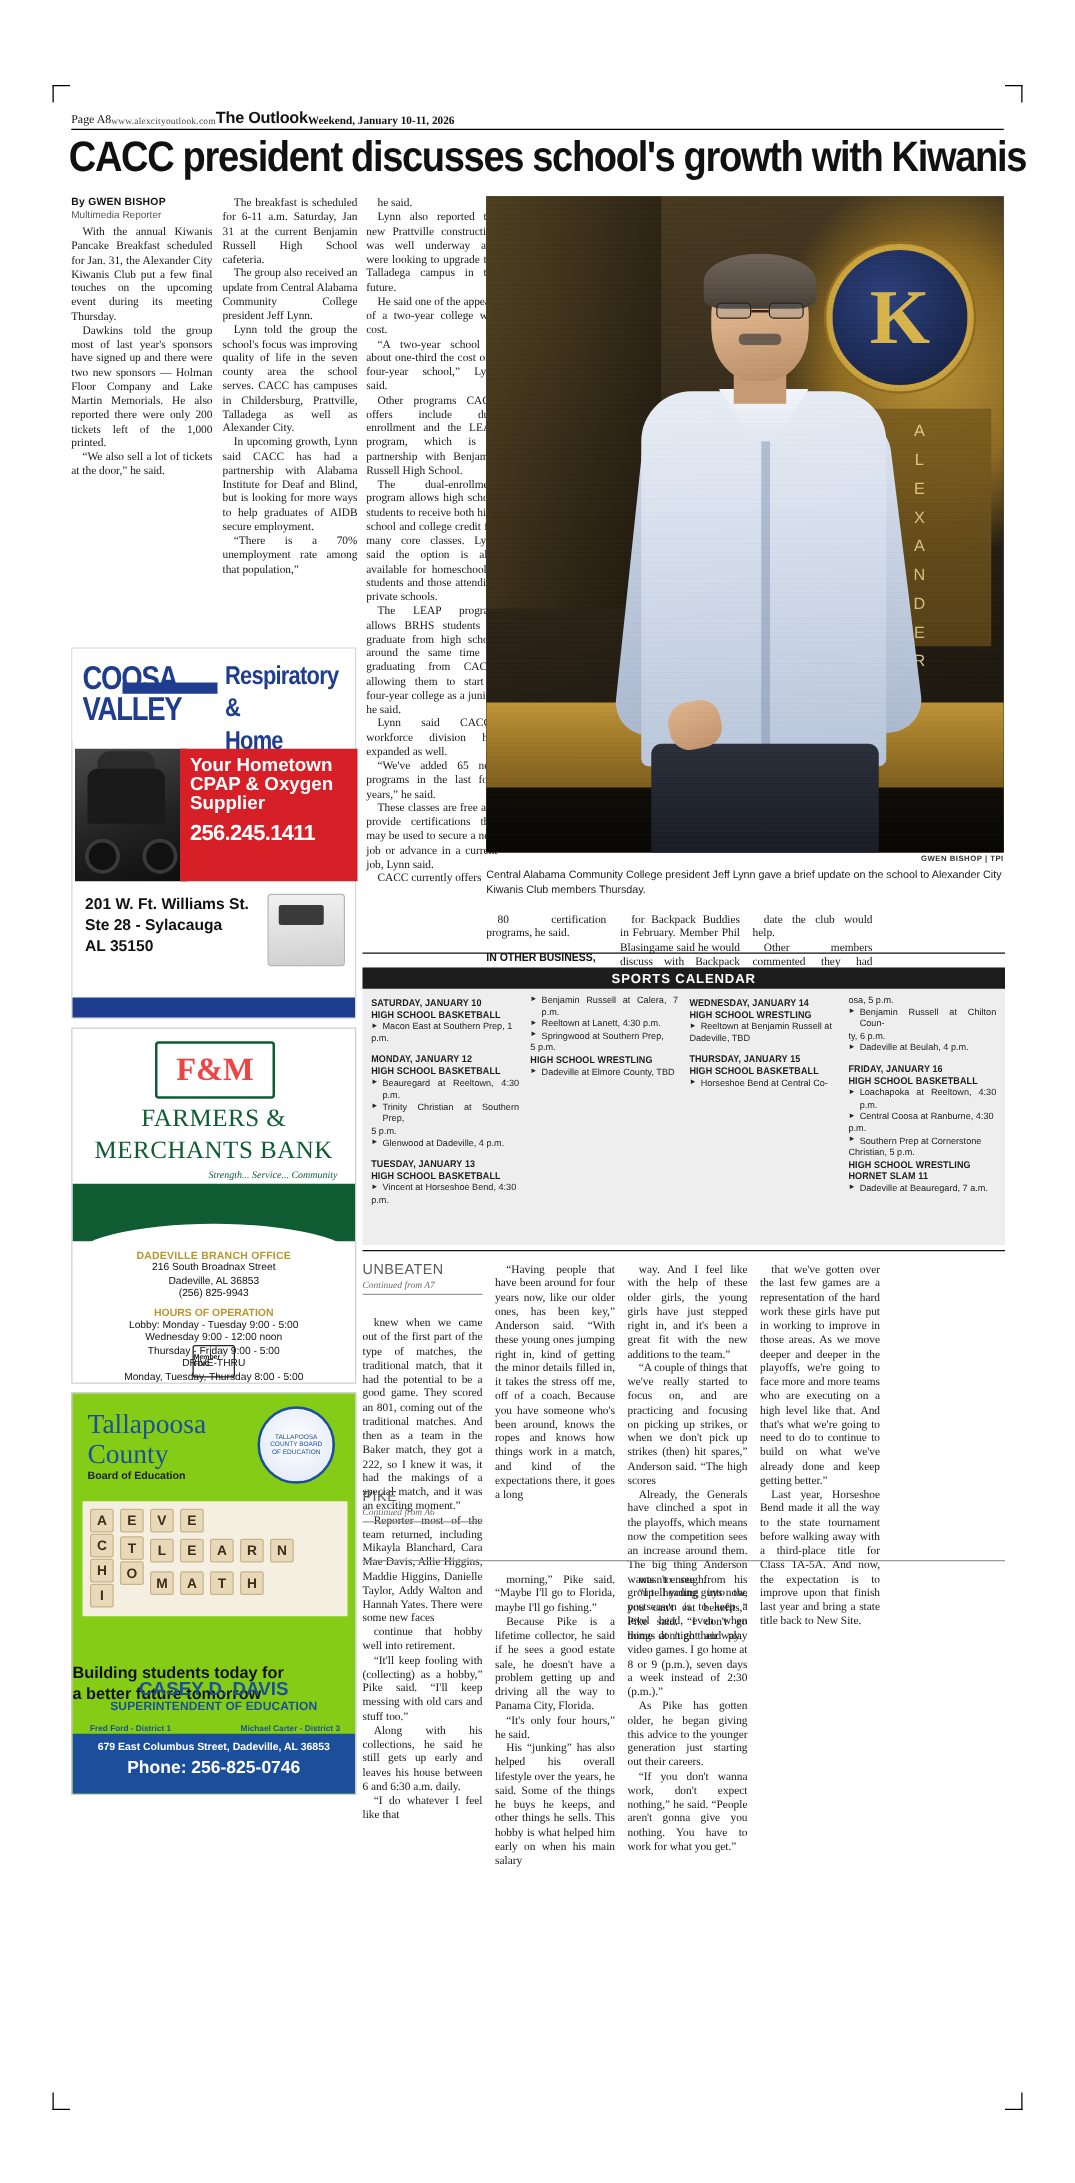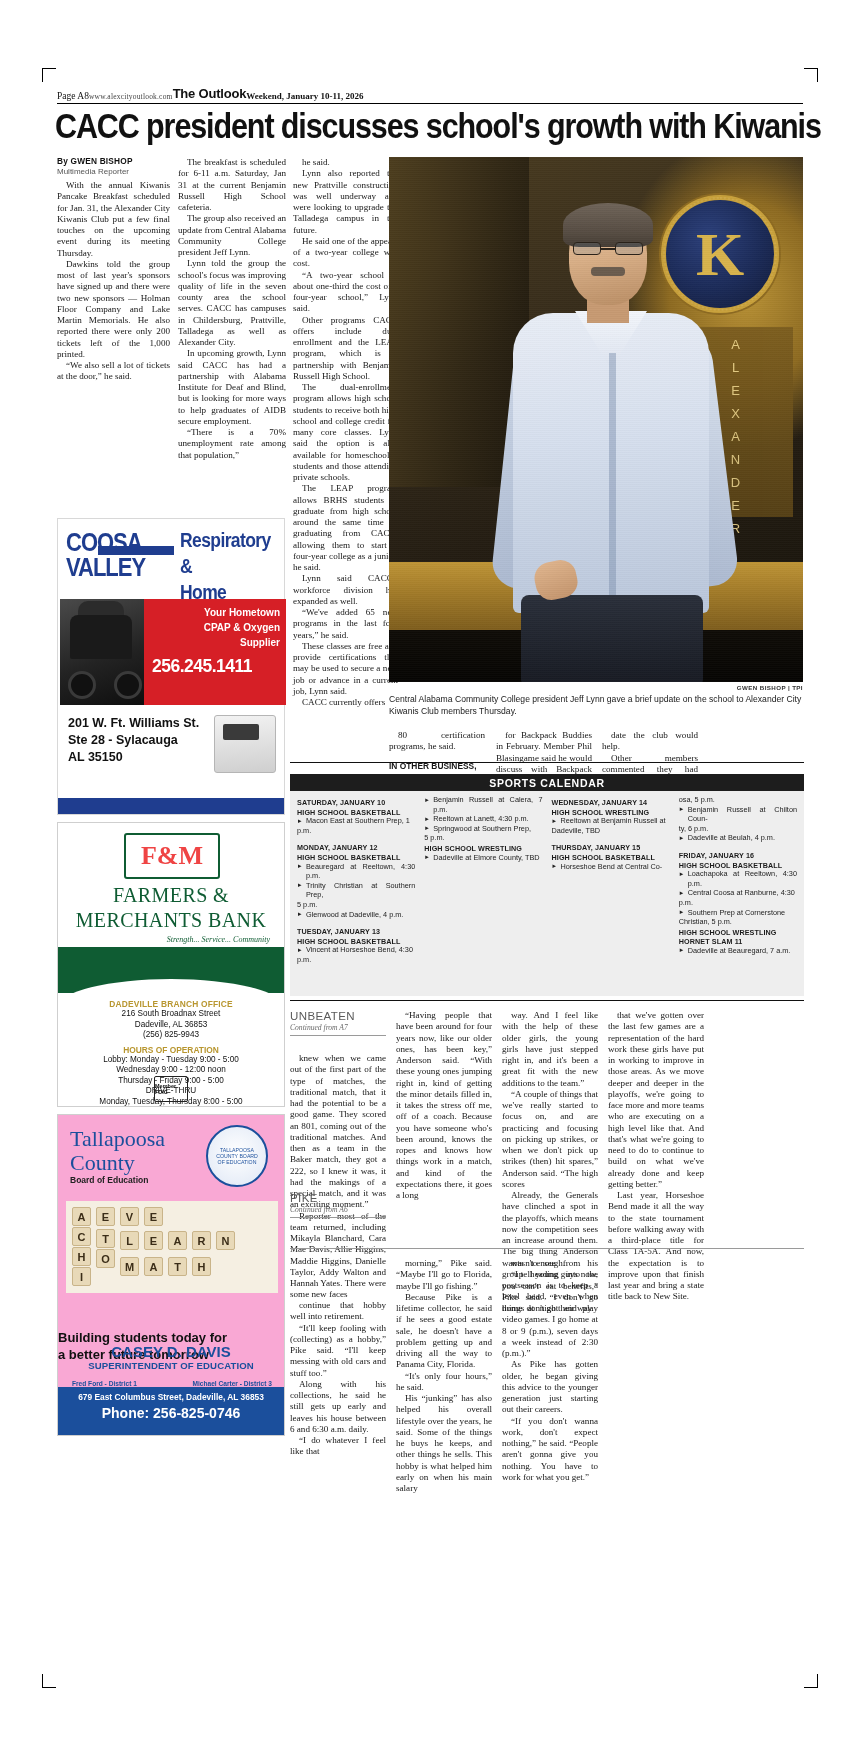--- a/index.html
+++ b/index.html
@@ -252,21 +252,21 @@
   }
   .cv-bar { position:absolute; left:40px; top:27px; width:76px; height:9px; background:#1f3d8f; }
   .cv-right { position:absolute; left:122px; top:8px; width:100px;
     font-family:"Liberation Sans",sans-serif; font-weight:bold; color:#1f3d8f;
     font-size:17.5px; line-height:22px; letter-spacing:-.6px; transform:scaleY(1.18); transform-origin:left top;}
   .cv-redpanel {
     position:absolute; left:86px; top:80px; width:142px; height:106px;
     background:#d61f26; color:#fff; font-family:"Liberation Sans",sans-serif;
     padding:6px 6px 0 8px;
   }
-  .cv-redpanel .t1 { font-size:10px; font-weight:bold; line-height:15px;text-align:right; }
+  .cv-redpanel .t1 { font-size:15px; font-weight:bold; line-height:15px; }
   .cv-redpanel .t2 { font-size:17.5px; font-weight:bold; margin-top:6px; letter-spacing:-.5px;}
   .cv-chair {
     position:absolute; left:2px; top:80px; width:90px; height:106px;
     background:linear-gradient(160deg,#4a4a4a 0%, #232323 55%, #0d0d0d 100%);
   }
   .cv-chair .seat { position:absolute; left:10px; top:16px; width:62px; height:44px; background:#1a1a1a; border-radius:8px 8px 2px 2px;}
   .cv-chair .back { position:absolute; left:18px; top:2px; width:46px; height:26px; background:#2b2b2b; border-radius:10px 10px 0 0;}
   .cv-chair .wheel { position:absolute; bottom:6px; width:28px; height:28px; border-radius:50%; background:#111; border:3px solid #3a3a3a;}
   .cv-chair .wheel.a{ left:8px;} .cv-chair .wheel.b{ right:8px;}
   .cv-concent {
@@ -302,21 +302,21 @@
   .fm-info .ln { font-size:8.2px; color:#111; line-height:10.5px; }
   .fm-info .hrs { color:#b8962f; font-weight:bold; font-size:8.4px; margin-top:4px;}
   .fm-fdic {
     position:absolute; left:50%; bottom:4px; transform:translateX(-50%);
     width:34px; height:26px; border:1.4px solid #222; border-radius:2px;
     display:flex; align-items:center; justify-content:center;
     font-family:"Liberation Sans",sans-serif; font-size:5.5px; font-weight:bold;
   }
 
   
-  .ad-boe { position:absolute; left:57px; top:1114px; width:228px; height:322px; background:#f9a8d4; border:1px solid #cfcfcf; overflow:hidden;}
+  .ad-boe { position:absolute; left:57px; top:1114px; width:228px; height:322px; background:#84cc16; border:1px solid #cfcfcf; overflow:hidden;}
   .boe-t1 { position:absolute; left:12px; top:12px; font-family:"Liberation Serif",serif; font-size:22px; color:#1b4f9c; line-height:24px;}
   .boe-t2 { position:absolute; left:12px; top:60px; font-family:"Liberation Sans",sans-serif; font-size:8.5px; font-weight:bold; color:#222;}
   .boe-seal {
     position:absolute; right:16px; top:10px; width:62px; height:62px; border-radius:50%;
     border:2px solid #1b4f9c; background:radial-gradient(circle at 50% 45%,#fff 0%,#e8eef8 70%,#cfdcf0 100%);
     display:flex; align-items:center; justify-content:center;
     font-family:"Liberation Sans",sans-serif; font-size:5.2px; color:#1b4f9c; text-align:center; line-height:6px; padding:6px;
   }
   .boe-tiles { position:absolute; left:8px; top:86px; width:212px; height:92px; background:#f5efe2; }
   .tile {

